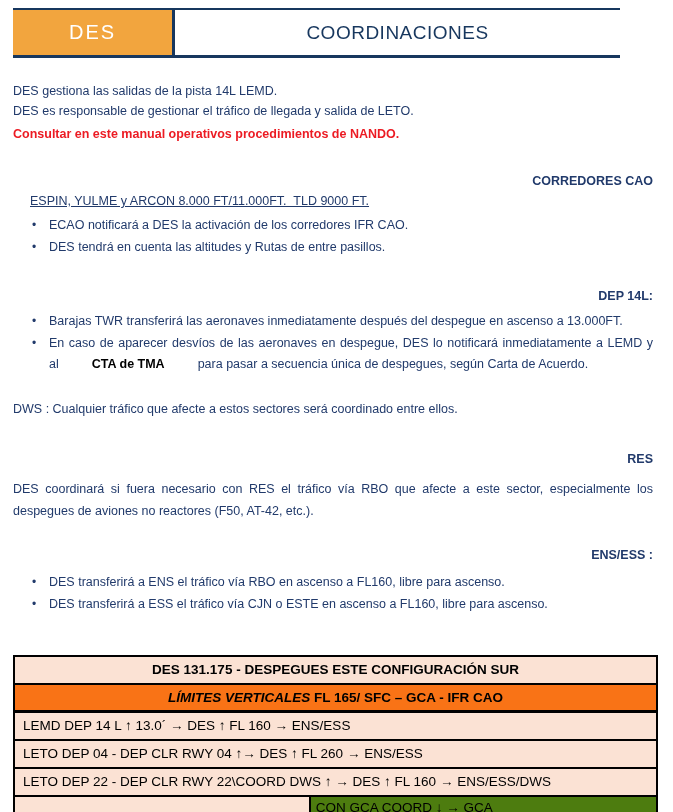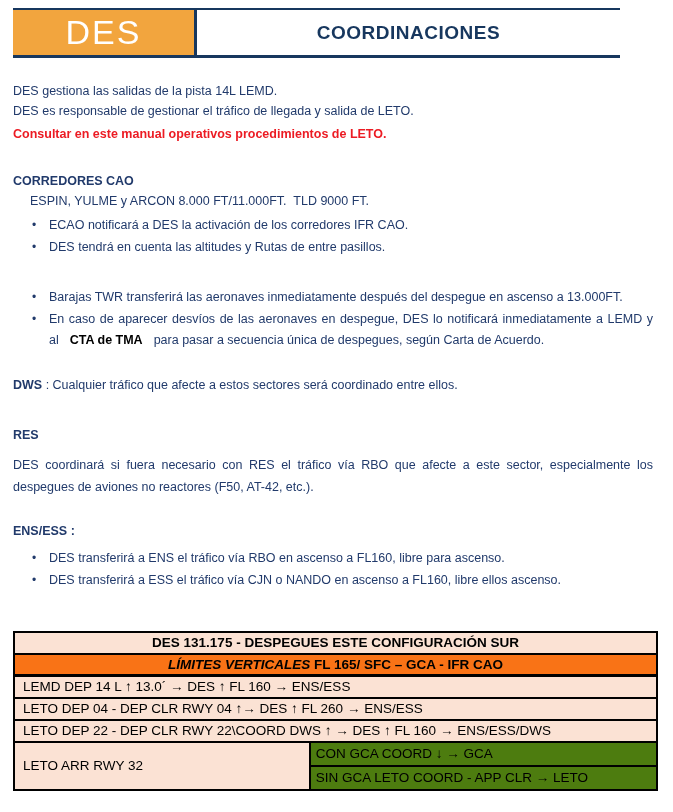--- a/index.html
+++ b/index.html
@@ -14,85 +14,85 @@
 
   
   .doc-header {
     margin-top: 8px;
     width: 607px; height: 50px;
     display: flex;
     border-top: 2px solid #17375E;
     border-bottom: 3px solid #17375E;
   }
   .doc-header .badge {
-    width: 184px;
+    width: 162px;
     background: #F2A53E;
     color: #ffffff;
-    font-size: 34px;
+    font-size: 20px;
     letter-spacing: 2px;
     display: flex; align-items: center; justify-content: center;
     border-right: 3px solid #17375E;
   }
   .doc-header .title {
     flex: 1;
     display: flex; align-items: center; justify-content: center;
     color: #17375E;
-    font-weight: bold;
+    font-weight: normal;
     font-size: 19px;
     letter-spacing: 0.5px;
   }
 
   
   .intro { margin-top: 23px; }
   .intro p { font-size: 12.5px; line-height: 20px; }
   .warning {
     margin-top: 3px;
     color: #EC1B23;
     font-weight: bold;
     font-size: 14.5px;
     line-height: 19px;
   }
-  .section-title { font-weight: bold; font-size: 12.5px; line-height: 18px; }
-  .sub-indent { margin-left: 17px; font-size: 12.5px; line-height: 22px; }
+  .section-title { font-weight: bold; font-size: 12.5px; line-height: 18px; text-align: right; }
+  .sub-indent { margin-left: 17px; font-size: 12.5px; line-height: 22px; text-decoration: underline; }
 
   .sec-corredores { margin-top: 28px; }
   .sec-corredores .bullets { margin-top: 2px; }
 
   .bullet { display: flex; margin-left: 19px; font-size: 12.5px; line-height: 22px; }
   .bullet .dot { flex: 0 0 17px; width: 17px; font-size: 12px; }
   .bullet .bt { flex: 1; }
   .bullet.justify .bt { text-align: justify; }
 
   .sec-dep { margin-top: 29px; }
   .sec-dep .bullets { margin-top: 6px; }
   .sec-dep .bullet { line-height: 21.5px; }
-  .cta { color: #000000; font-weight: bold; margin: 0 11px; }
+  .cta { color: #000000; font-weight: bold; margin: 0 33px; }
 
   .dws-line { margin-top: 23px; font-size: 12.5px; line-height: 20px; }
-  .dws-line .lbl { font-weight: bold; }
+  .dws-line .lbl { font-weight: normal; }
 
   .sec-res { margin-top: 31px; }
   .sec-res .para { margin-top: 10px; font-size: 12.5px; line-height: 22px; text-align: justify; }
 
   .sec-ens { margin-top: 24px; }
   .sec-ens .bullets { margin-top: 7px; }
 
   
   table.coord-table {
     margin-top: 40px;
     width: 645px;
     border-collapse: collapse;
     table-layout: fixed;
     color: #000000;
     font-size: 13.5px;
   }
   .coord-table td {
     border: 2px solid #000000;
     padding: 2px 5px;
-    height: 22px;
+    height: 28px;
     vertical-align: middle;
   }
   .coord-table .t-title { text-align: center; font-weight: bold; background: #FBE2D4; }
   .coord-table .t-limits {
     text-align: center; font-weight: bold; background: #f97316;
     border-bottom: 3px solid #000000;
   }
   .coord-table .t-limits .lim-it { font-style: italic; }
   .coord-table .t-row { background: #FBE2D4; text-align: left; padding-left: 8px; }
   .coord-table .t-opt { background: #4d7c0f; text-align: left; height: 24px; }
@@ -103,39 +103,40 @@
 <div class="page">
 
   <div class="doc-header">
     <div class="badge">DES</div>
     <div class="title">COORDINACIONES</div>
   </div>
 
   <div class="intro">
     <p>DES gestiona las salidas de la pista 14L LEMD.</p>
     <p>DES es responsable de gestionar el tráfico de llegada y salida de LETO.</p>
-    <p class="warning">Consultar en este manual operativos procedimientos de LETO.</p>
+    <p class="warning">Consultar en este manual operativos procedimientos de NANDO.</p>
   </div>
 
   <div class="sec-corredores">
     <div class="section-title">CORREDORES CAO</div>
     <div class="sub-indent">ESPIN, YULME y ARCON 8.000 FT/11.000FT.&nbsp; TLD 9000 FT.</div>
     <div class="bullets">
       <div class="bullet">
         <span class="dot">•</span>
         <div class="bt">ECAO notificará a DES la activación de los corredores IFR CAO.</div>
       </div>
       <div class="bullet">
         <span class="dot">•</span>
         <div class="bt">DES tendrá en cuenta las altitudes y Rutas de entre pasillos.</div>
       </div>
     </div>
   </div>
 
   <div class="sec-dep">
+    <div class="section-title">DEP 14L:</div>
     <div class="bullets">
       <div class="bullet justify">
         <span class="dot">•</span>
         <div class="bt">Barajas TWR transferirá las aeronaves inmediatamente después del despegue en ascenso a 13.000FT.</div>
       </div>
       <div class="bullet justify">
         <span class="dot">•</span>
         <div class="bt"><span>En caso de aparecer desvíos de las aeronaves en despegue, DES lo notificará inmediatamente a LEMD y al</span><span class="cta">CTA de TMA</span><span>para pasar a secuencia única de despegues, según Carta de Acuerdo.</span></div>
       </div>
     </div>
@@ -152,21 +153,21 @@
 
   <div class="sec-ens">
     <div class="section-title">ENS/ESS :</div>
     <div class="bullets">
       <div class="bullet">
         <span class="dot">•</span>
         <div class="bt">DES transferirá a ENS el tráfico vía RBO en ascenso a FL160, libre para ascenso.</div>
       </div>
       <div class="bullet">
         <span class="dot">•</span>
-        <div class="bt">DES transferirá a ESS el tráfico vía CJN o NANDO en ascenso a FL160, libre ellos ascenso.</div>
+        <div class="bt">DES transferirá a ESS el tráfico vía CJN o ESTE en ascenso a FL160, libre para ascenso.</div>
       </div>
     </div>
   </div>
 
   <table class="coord-table">
     <colgroup>
         <col style="width:46%">
         <col style="width:54%">
       </colgroup>
     <tbody>

